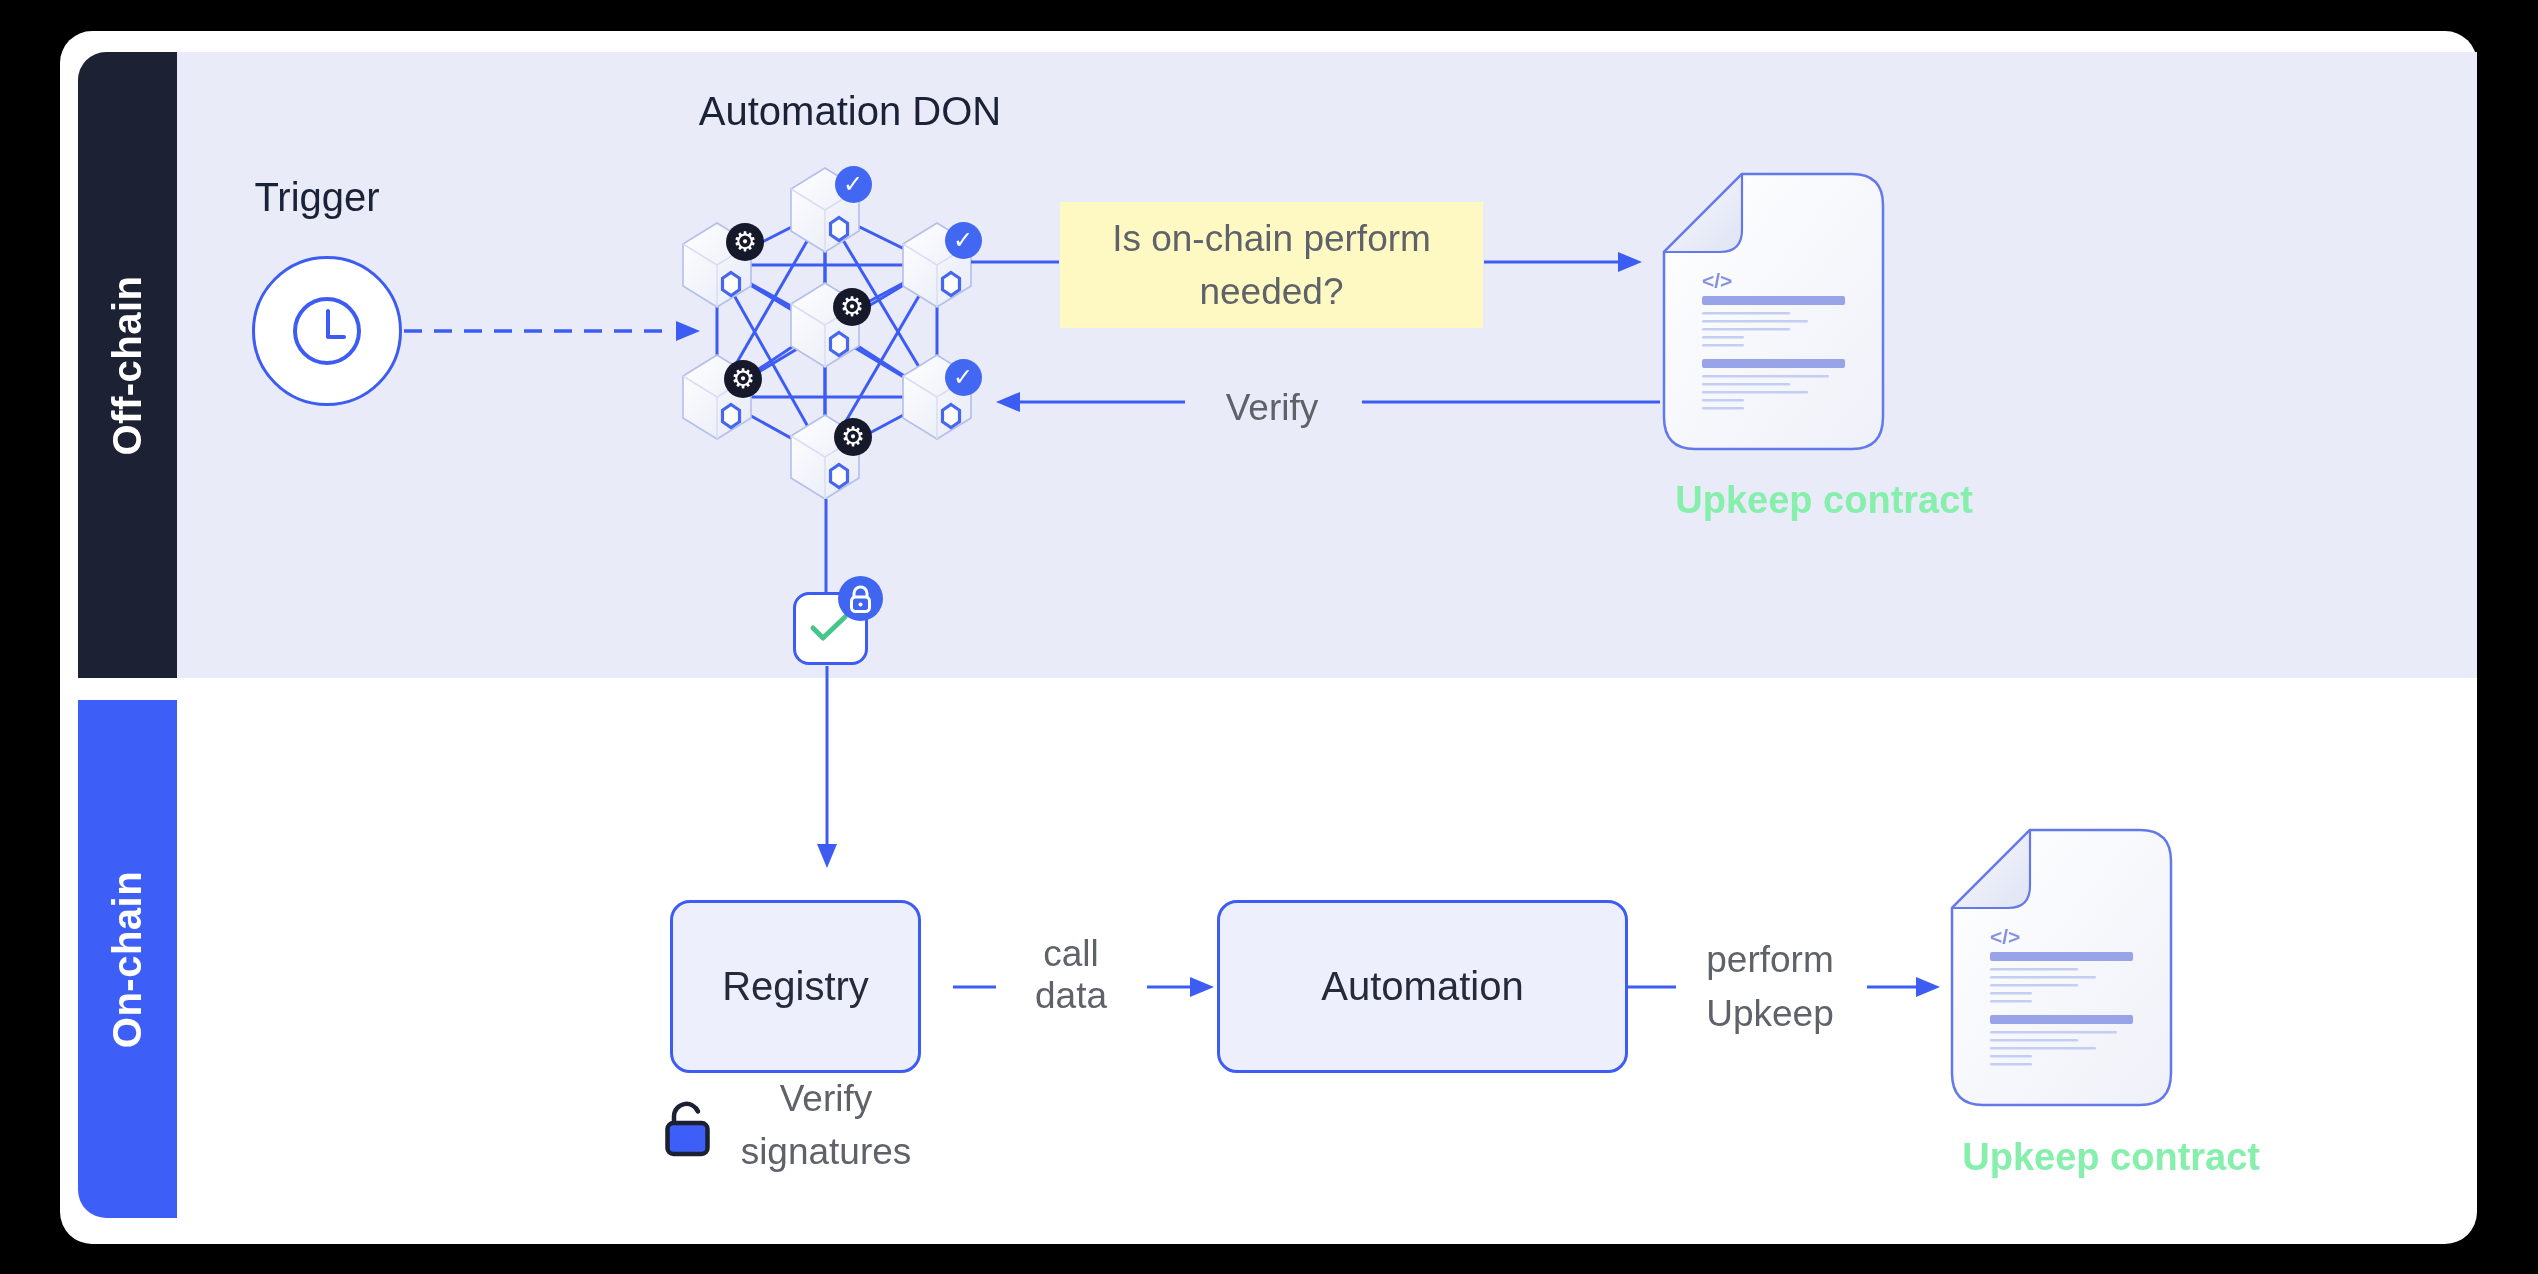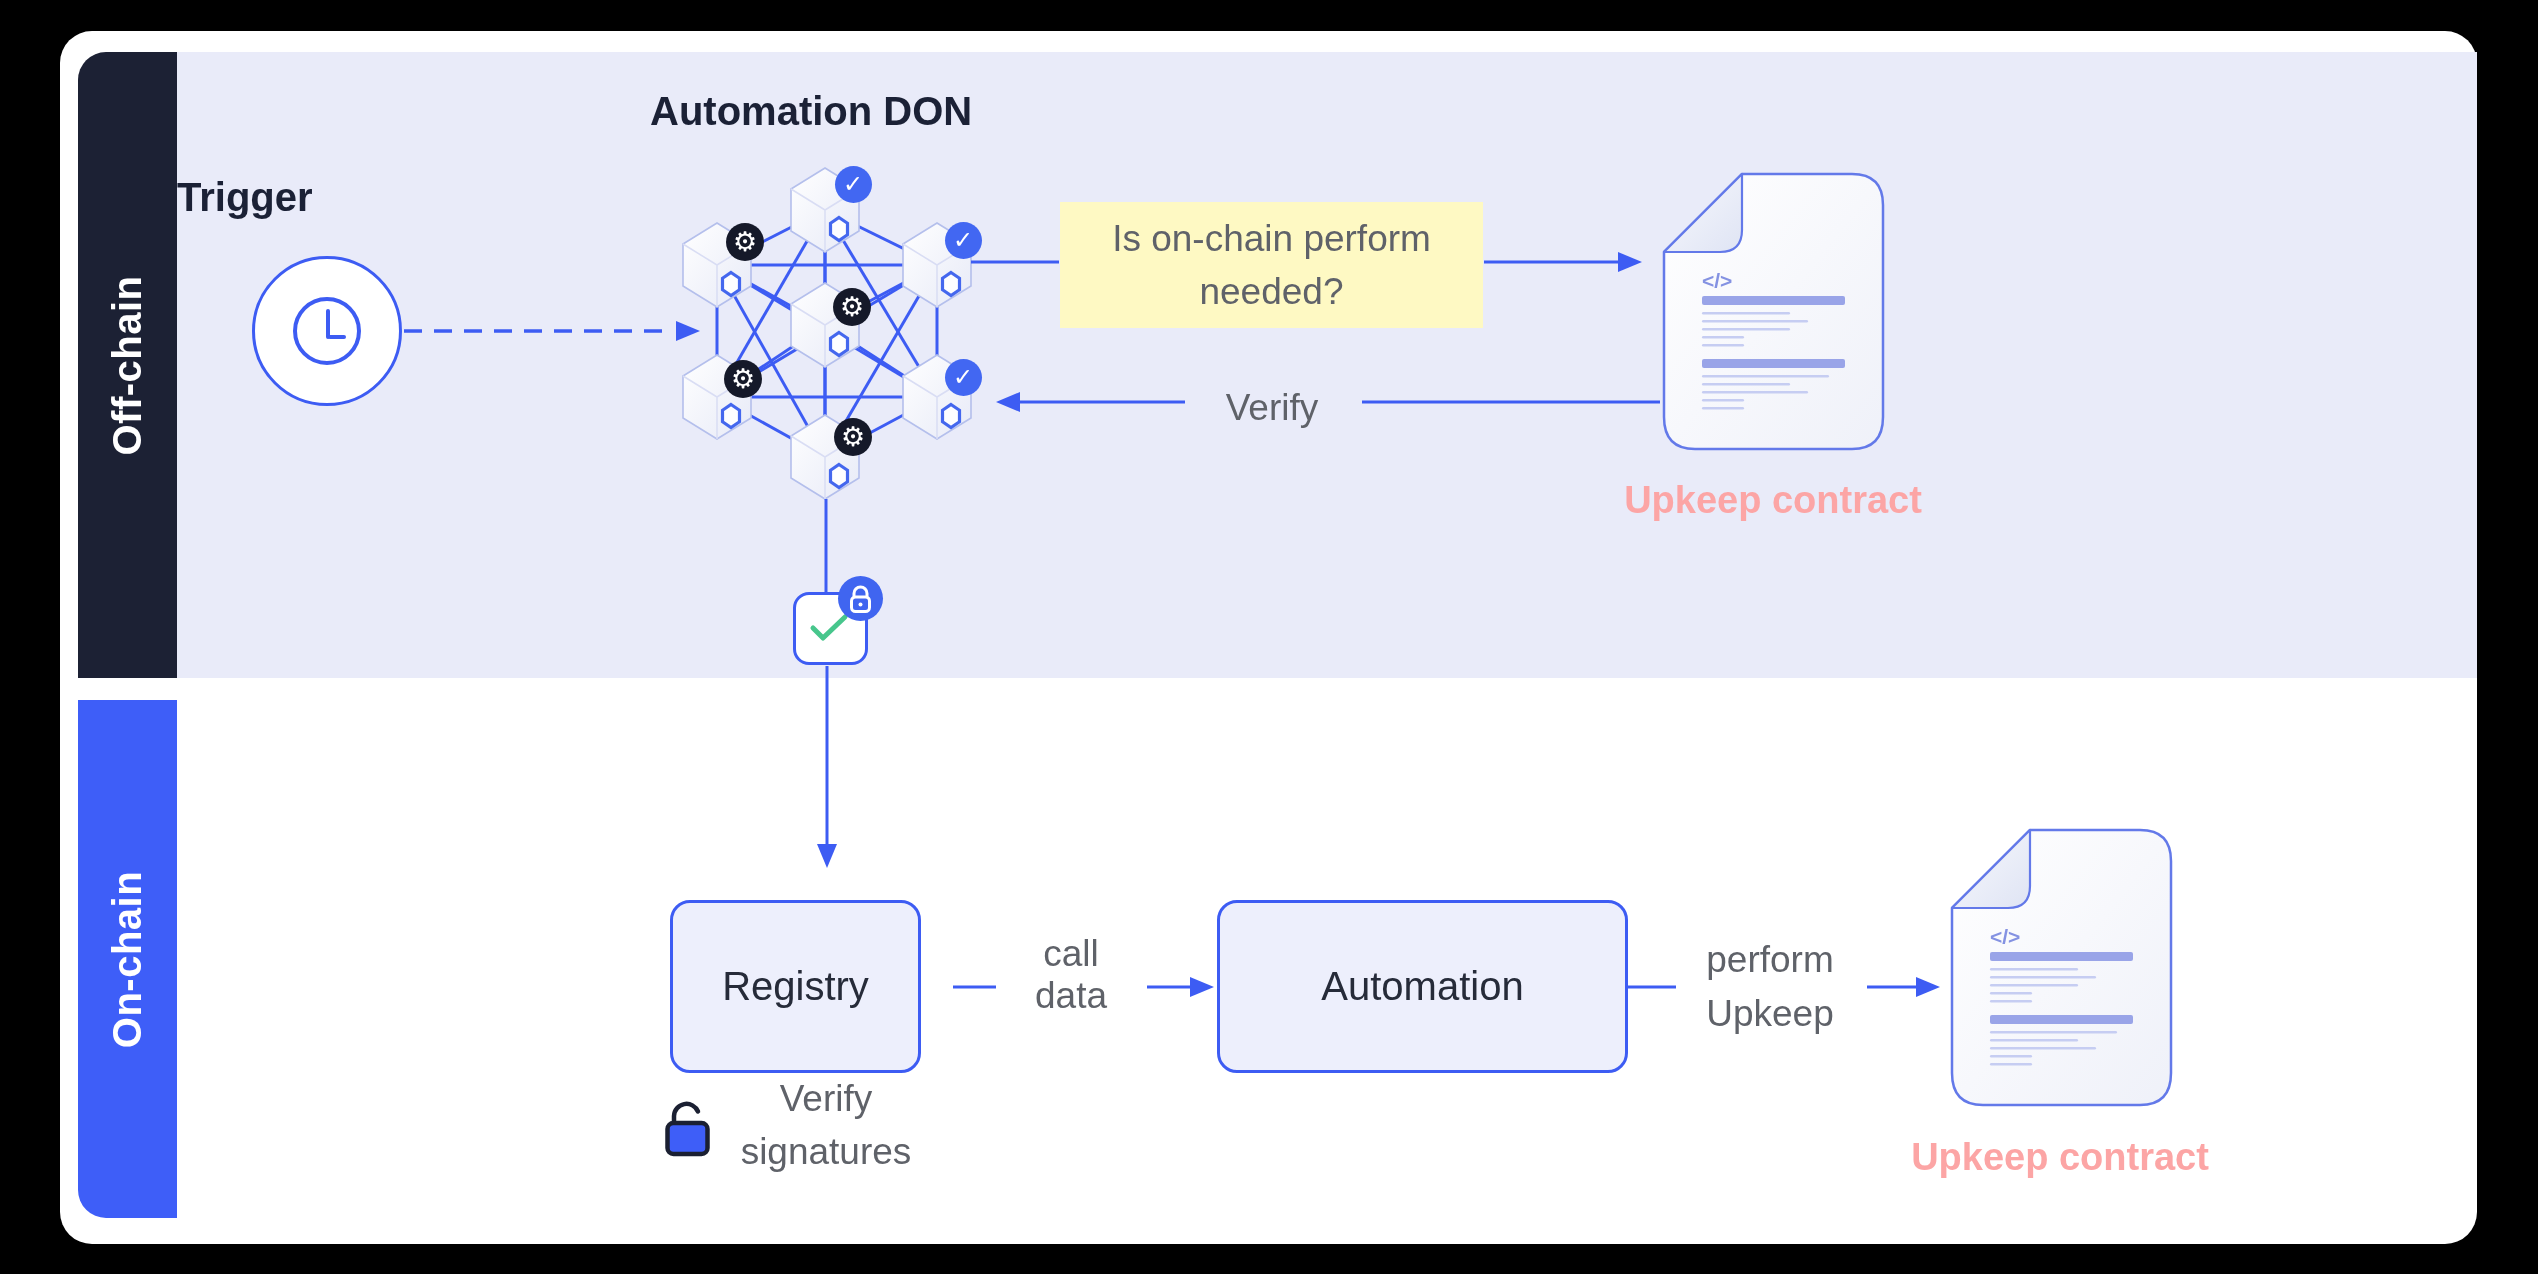--- a/index.html
+++ b/index.html
@@ -13,23 +13,23 @@
   #question-box{left:1060px;top:202px;width:423px;height:126px;background:#fef9c3;z-index:2;
                 display:flex;align-items:center;justify-content:center;}
 
   
   .side-rail{width:99px;display:flex;align-items:center;justify-content:center;z-index:3;}
   #rail-offchain{left:78px;top:52px;height:626px;background:#1c2134;border-radius:28px 0 0 0;}
   #rail-onchain{left:78px;top:700px;height:518px;background:#3e5ef8;border-radius:0 0 0 28px;}
   .rail-text{color:#fff;font-size:40px;font-weight:700;letter-spacing:.5px;transform:rotate(-90deg);white-space:nowrap;}
 
   
-  .title{font-size:40px;font-weight:700;color:#1b2136;z-index:4;}
+  .title{font-size:40px;font-weight:400;color:#1b2136;text-align:center;z-index:4;}
   .note{font-size:37px;color:#5f6269;text-align:center;white-space:pre-line;line-height:53px;z-index:4;}
-  .doc-label{font-size:38px;font-weight:700;color:#fca5a5;text-align:center;z-index:4;}
+  .doc-label{font-size:38px;font-weight:700;color:#86efac;text-align:right;z-index:4;}
 
   
   .flow-box{background:#edeffc;border:3px solid #3d5cf3;border-radius:20px;box-sizing:border-box;
             display:flex;align-items:center;justify-content:center;z-index:4;
             font-size:40px;color:#262b39;}
   #registry-box{left:670px;top:900px;width:251px;height:173px;}
   #forwarder-box{left:1217px;top:900px;width:411px;height:173px;}
 
   
   #clock{left:252px;top:256px;width:150px;height:150px;border:3px solid #3d5cf3;border-radius:50%;

